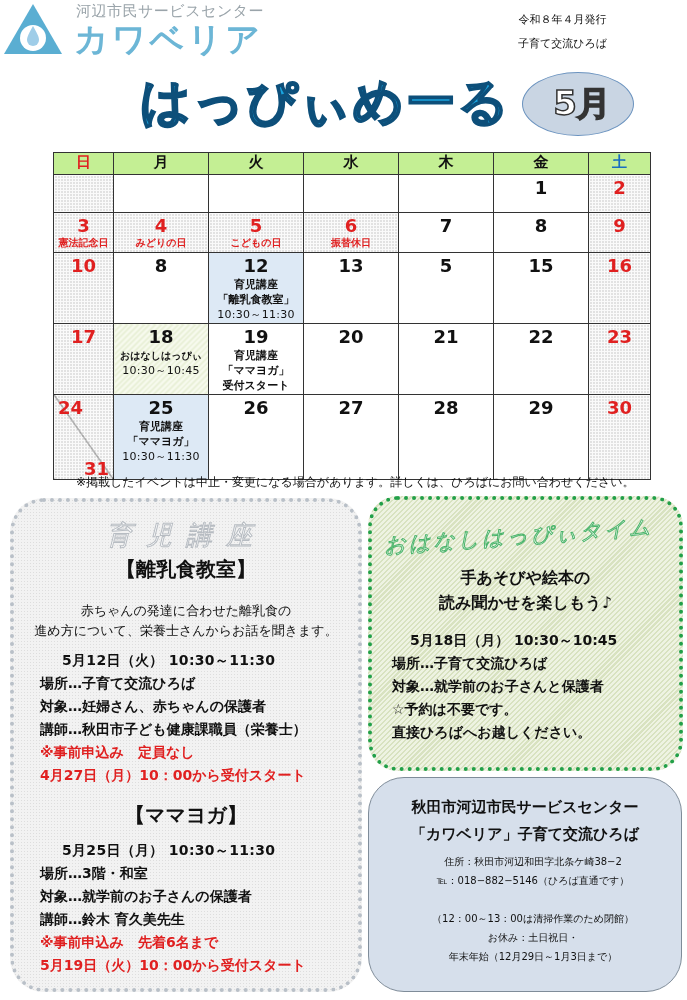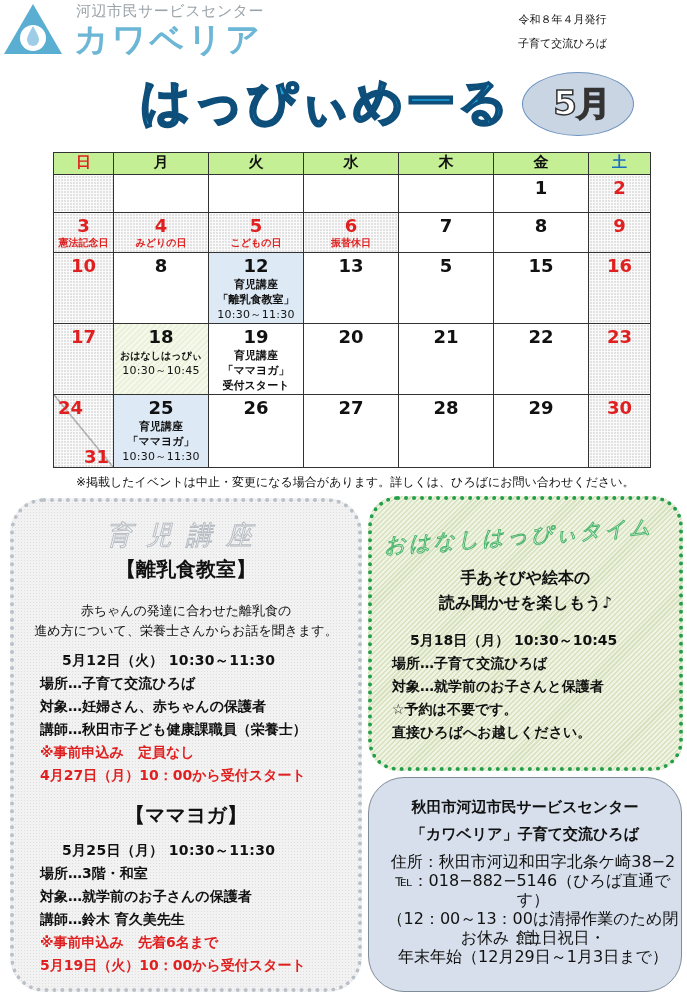--- a/index.html
+++ b/index.html
@@ -58,21 +58,21 @@
   .box-story .deco-title { position: absolute; left: 12px; top: 22px; font-size: 21px; color: #fff; -webkit-text-stroke: 1px #4ab46a; font-style: italic;
                            letter-spacing: 3px; transform: rotate(-4deg); white-space: nowrap; }
   .box-story .lead { position: absolute; left: 0; right: 0; text-align: center; font-size: 16px; font-weight: bold; line-height: 24px; }
   .box-story .when { position: absolute; left: 38px; font-size: 14px; font-weight: bold; }
   .box-story .line { position: absolute; left: 20px; font-size: 14px; font-weight: bold; }
 
   
   .box-info { left: 368px; top: 777px; width: 314px; height: 215px; border-radius: 36px; border: 1.5px solid #7f8c99; background: #d6dfeb; }
   .box-info .t1 { position: absolute; left: 0; right: 0; top: 20px; text-align: center; font-size: 15px; font-weight: bold; }
   .box-info .t2 { position: absolute; left: 0; right: 0; top: 47px; text-align: center; font-size: 15px; font-weight: bold; }
-  .box-info .inf { position: absolute; left: 16px; right: 0; text-align: center; font-size: 16px; line-height: 19px; }
+  .box-info .inf { position: absolute; left: 16px; right: 0; text-align: center; font-size: 10px; line-height: 19px; }
 </style>
 </head>
 <body>
 
 <svg class="abs logo-tri" viewBox="0 0 62 54">
   <polygon points="31,2 60,52 2,52" fill="#5aaed2"></polygon>
   <circle cx="31" cy="36" r="13" fill="#ffffff"></circle>
   <path d="M31 24 C27 31 25 35 25 38 A6 6 0 0 0 37 38 C37 35 35 31 31 24 Z" fill="#9fcde8"></path>
 </svg>
 <div class="abs logo-sub">河辺市民サービスセンター</div>
@@ -200,21 +200,21 @@
           <span class="num">21</span>
         </td>
       <td>
           <span class="num">22</span>
         </td>
       <td class="dots">
           <span class="num red">23</span>
         </td>
     </tr>
 
-    <tr style="height:73px">
+    <tr style="height:85px">
       <td class="split-cell">
         <span class="n24 red">24</span>
         <span class="n31 red">31</span>
       </td>
       <td class="blue-cell">
         <span class="num">25</span>
         <span class="ev">育児講座</span>
         <span class="ev">「ママヨガ」</span>
         <span class="evtime">10:30～11:30</span>
       </td>

